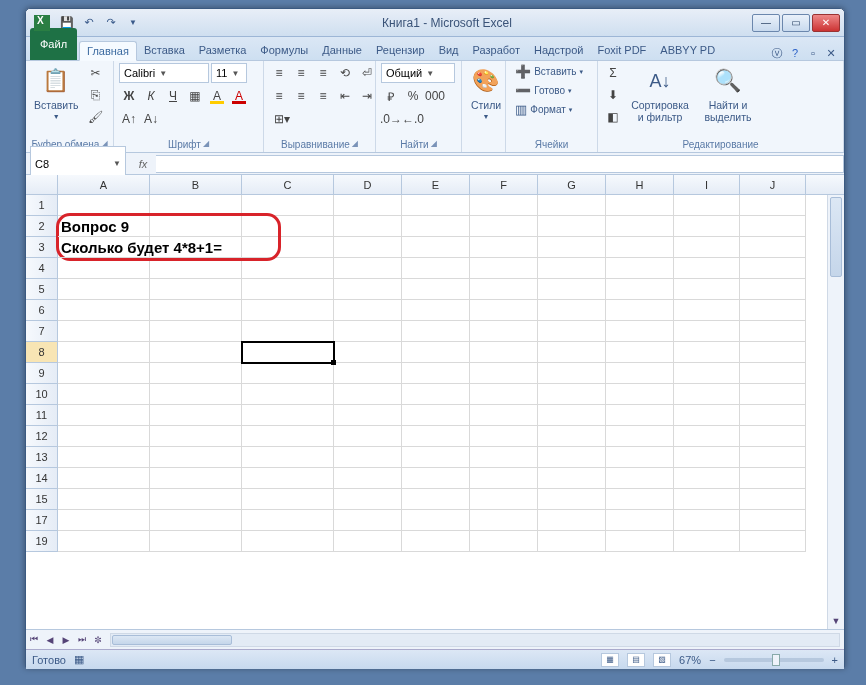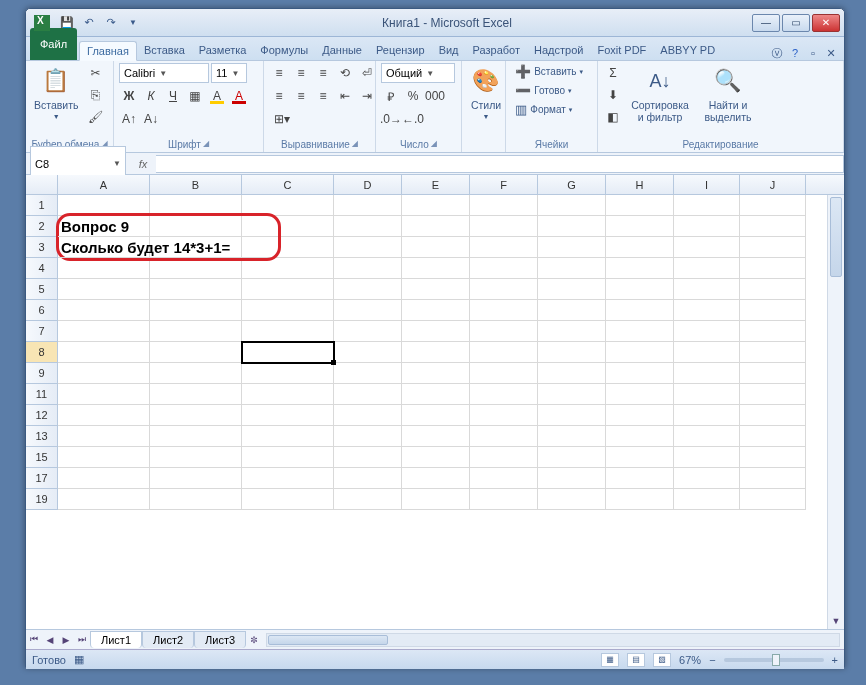--- a/index.html
+++ b/index.html
@@ -209,21 +209,21 @@
           <span class="smbtn">₽</span>
           <span class="smbtn">%</span>
           <span class="smbtn">000</span>
         </div>
         <div class="row">
           <span class="smbtn">.0→</span>
           <span class="smbtn">←.0</span>
         </div>
       </div>
       <div class="group-label">
-          <span>Число</span>
+          <span>Найти</span>
           <span class="dlg-launch">◢</span>
         </div>
     </div>
 
     <div class="group" style="width:44px;">
       <div class="group-body">
         <div class="bigbtn">
           <span class="ico">🎨</span>
           <span>Стили</span>
           <span style="font-size:7px;">▼</span>
@@ -327,21 +327,21 @@
           <div class="c" style="width: 68px;"></div>
           <div class="c" style="width: 68px;"></div>
           <div class="c" style="width: 68px;"></div>
           <div class="c" style="width: 68px;"></div>
           <div class="c" style="width: 66px;"></div>
           <div class="c" style="width: 66px;"></div>
         </div>
         <div class="r">
           <div class="rh">3</div>
           <div class="c" style="width: 92px; z-index: 2;">
-            <span class="celltext">Сколько будет 14*3+1=</span>
+            <span class="celltext">Сколько будет 4*8+1=</span>
           </div>
           <div class="c" style="width: 92px;"></div>
           <div class="c" style="width: 92px;"></div>
           <div class="c" style="width: 68px;"></div>
           <div class="c" style="width: 68px;"></div>
           <div class="c" style="width: 68px;"></div>
           <div class="c" style="width: 68px;"></div>
           <div class="c" style="width: 68px;"></div>
           <div class="c" style="width: 66px;"></div>
           <div class="c" style="width: 66px;"></div>
@@ -418,20 +418,33 @@
           <div class="c" style="width: 92px;"></div>
           <div class="c" style="width: 68px;"></div>
           <div class="c" style="width: 68px;"></div>
           <div class="c" style="width: 68px;"></div>
           <div class="c" style="width: 68px;"></div>
           <div class="c" style="width: 68px;"></div>
           <div class="c" style="width: 66px;"></div>
           <div class="c" style="width: 66px;"></div>
         </div>
         <div class="r">
+          <div class="rh">10</div>
+          <div class="c" style="width: 92px;"></div>
+          <div class="c" style="width: 92px;"></div>
+          <div class="c" style="width: 92px;"></div>
+          <div class="c" style="width: 68px;"></div>
+          <div class="c" style="width: 68px;"></div>
+          <div class="c" style="width: 68px;"></div>
+          <div class="c" style="width: 68px;"></div>
+          <div class="c" style="width: 68px;"></div>
+          <div class="c" style="width: 66px;"></div>
+          <div class="c" style="width: 66px;"></div>
+        </div>
+        <div class="r">
           <div class="rh">11</div>
           <div class="c" style="width: 92px;"></div>
           <div class="c" style="width: 92px;"></div>
           <div class="c" style="width: 92px;"></div>
           <div class="c" style="width: 68px;"></div>
           <div class="c" style="width: 68px;"></div>
           <div class="c" style="width: 68px;"></div>
           <div class="c" style="width: 68px;"></div>
           <div class="c" style="width: 68px;"></div>
           <div class="c" style="width: 66px;"></div>
@@ -445,20 +458,33 @@
           <div class="c" style="width: 68px;"></div>
           <div class="c" style="width: 68px;"></div>
           <div class="c" style="width: 68px;"></div>
           <div class="c" style="width: 68px;"></div>
           <div class="c" style="width: 68px;"></div>
           <div class="c" style="width: 66px;"></div>
           <div class="c" style="width: 66px;"></div>
         </div>
         <div class="r">
           <div class="rh">13</div>
+          <div class="c" style="width: 92px;"></div>
+          <div class="c" style="width: 92px;"></div>
+          <div class="c" style="width: 92px;"></div>
+          <div class="c" style="width: 68px;"></div>
+          <div class="c" style="width: 68px;"></div>
+          <div class="c" style="width: 68px;"></div>
+          <div class="c" style="width: 68px;"></div>
+          <div class="c" style="width: 68px;"></div>
+          <div class="c" style="width: 66px;"></div>
+          <div class="c" style="width: 66px;"></div>
+        </div>
+        <div class="r">
+          <div class="rh">14</div>
           <div class="c" style="width: 92px;"></div>
           <div class="c" style="width: 92px;"></div>
           <div class="c" style="width: 92px;"></div>
           <div class="c" style="width: 68px;"></div>
           <div class="c" style="width: 68px;"></div>
           <div class="c" style="width: 68px;"></div>
           <div class="c" style="width: 68px;"></div>
           <div class="c" style="width: 68px;"></div>
           <div class="c" style="width: 66px;"></div>
           <div class="c" style="width: 66px;"></div>
@@ -509,25 +535,20 @@
       <div class="thumb"></div>
       <div class="arr dn">▼</div>
     </div>
   </div>
 
   <div class="sheet-tabs">
     <span class="navbtn">⏮</span>
     <span class="navbtn">◀</span>
     <span class="navbtn">▶</span>
     <span class="navbtn">⏭</span>
-    <div id="stabs" style="display:flex;gap:0;">
-        <div class="stab">Лист1</div>
-        <div class="stab inactive">Лист2</div>
-        <div class="stab inactive">Лист3</div>
-      </div>
     <span class="navbtn">✼</span>
     <div class="hscroll">
         <div class="thumb"></div>
       </div>
   </div>
 
   <div class="status">
     <span>Готово</span>
     <span>▦</span>
     <div class="spacer"></div>

